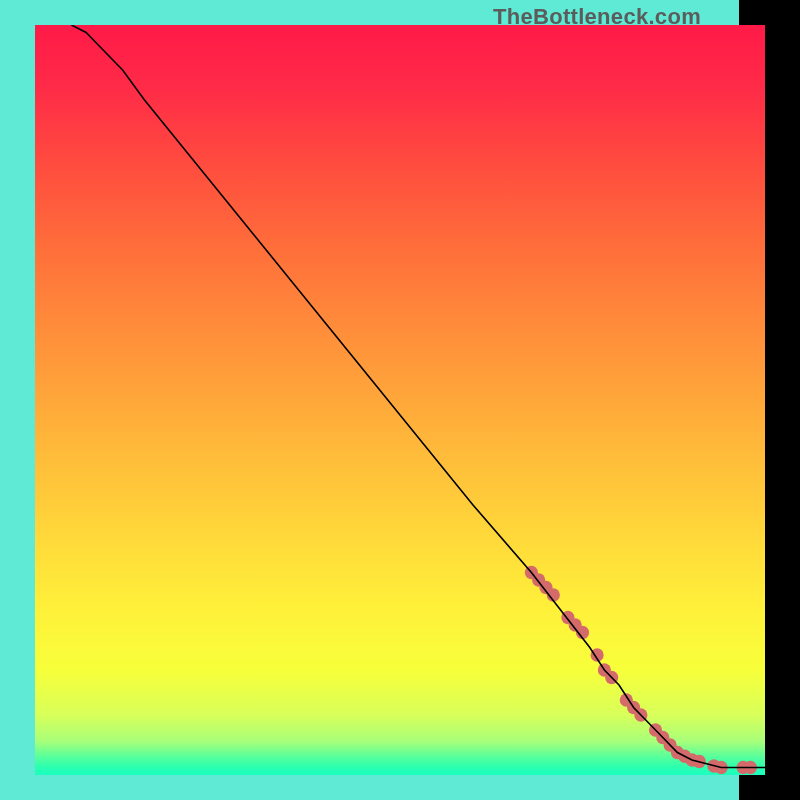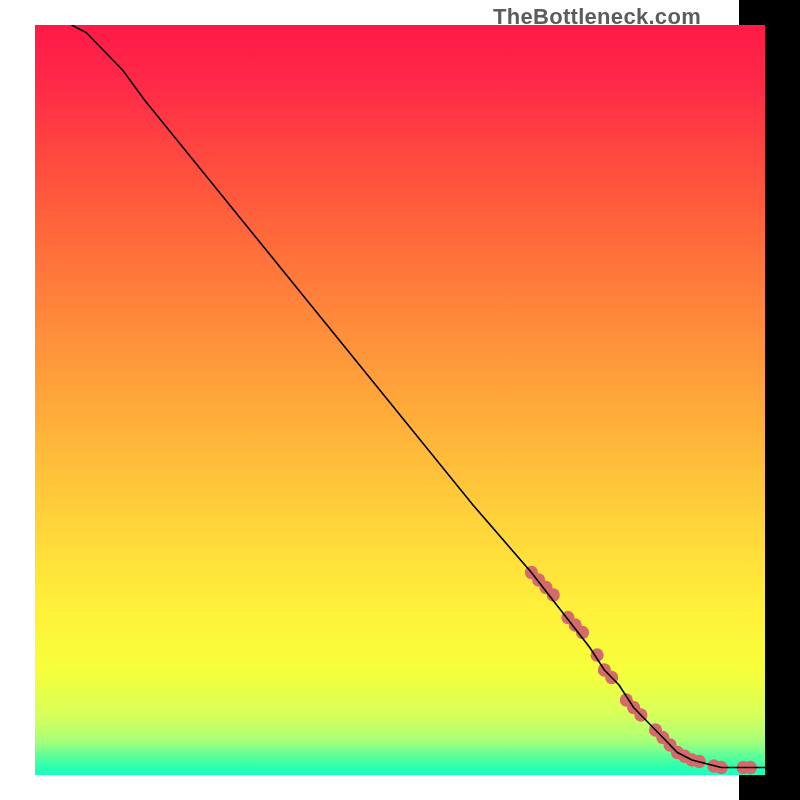--- a/index.html
+++ b/index.html
@@ -8,21 +8,21 @@
     width: 800px;
     height: 800px;
     background: #000;
     overflow: hidden;
     font-family: Arial, Helvetica, sans-serif;
   }
   .stage {
     position: relative;
     width: 739px;
     height: 800px;
-    background: #ffffff;
+    background: #5eead4;
   }
   .plot {
     position: absolute;
     left: 35px;
     top: 25px;
     width: 730px;
     height: 750px;
   }
   .plot svg {
     display: block;

